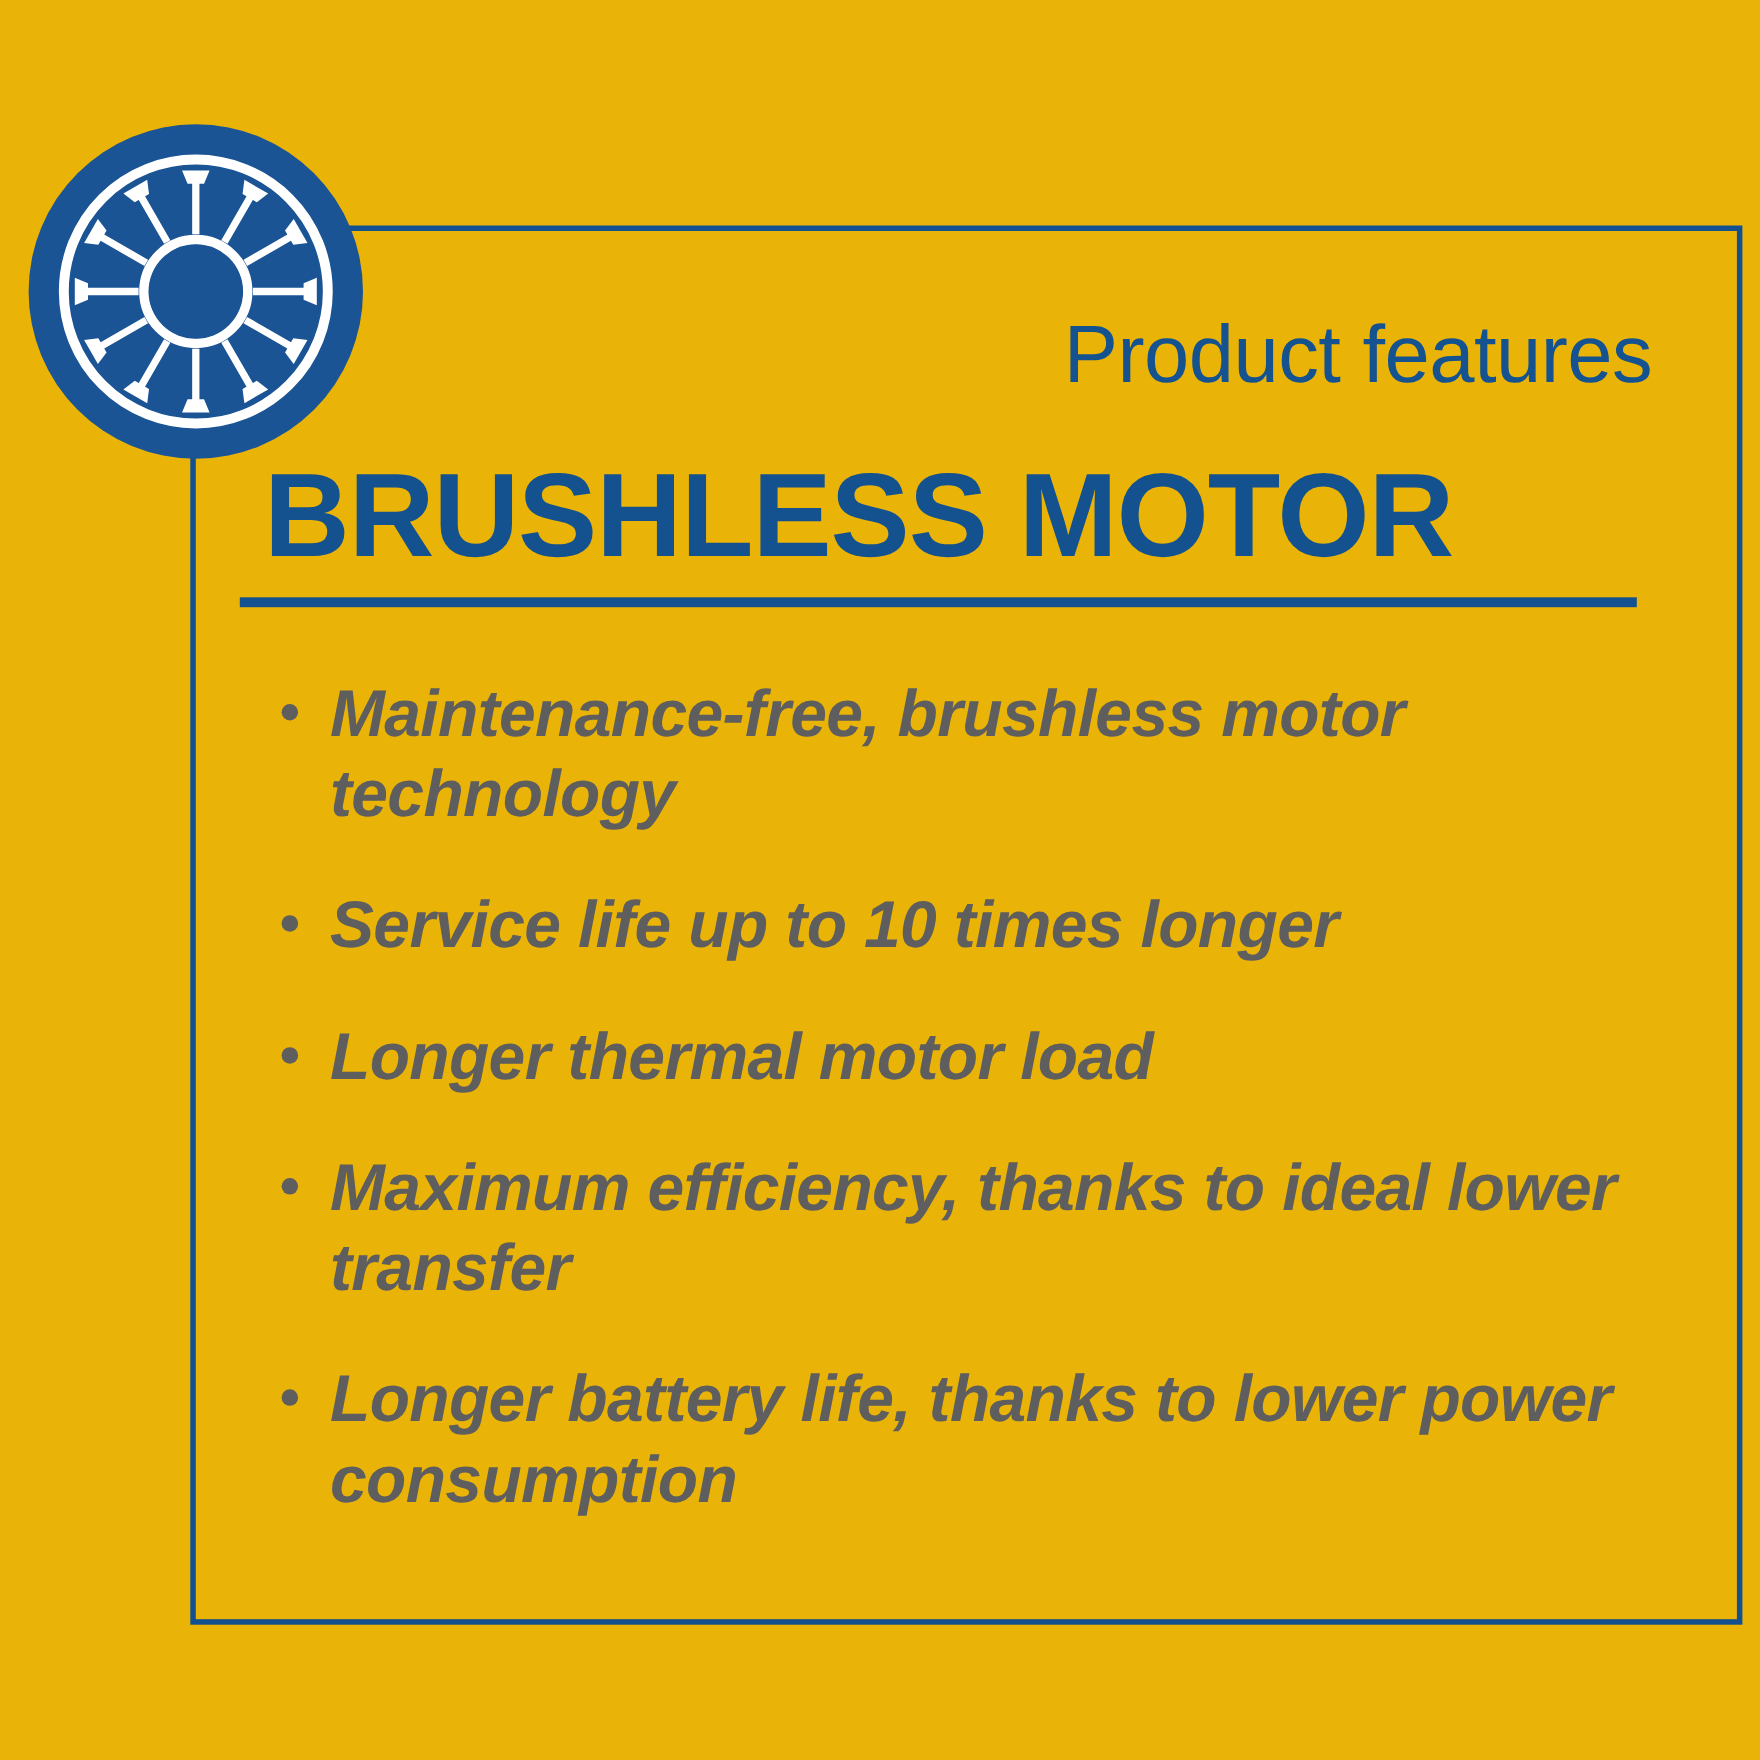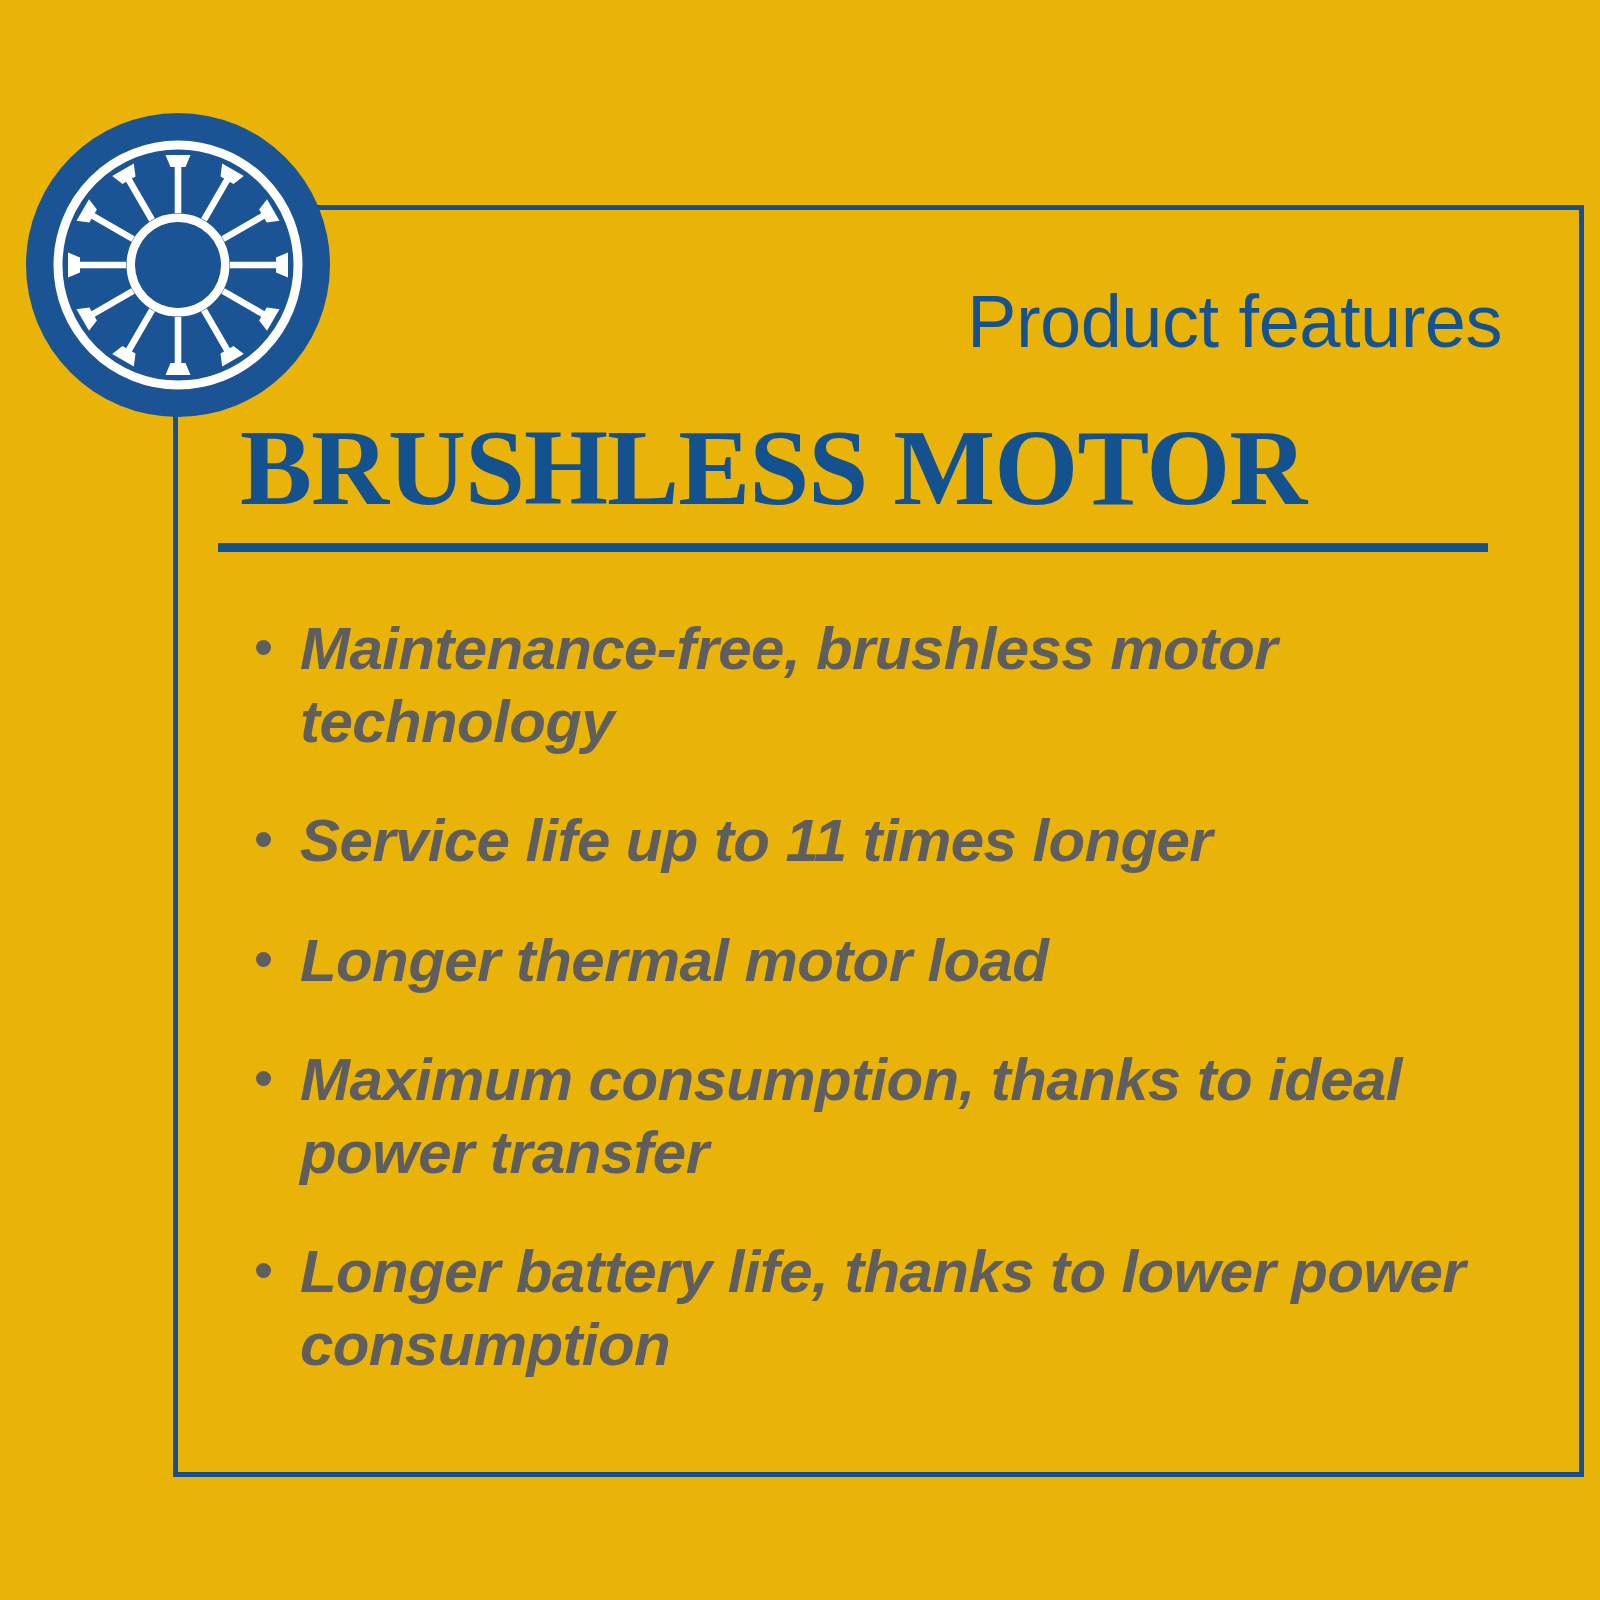--- a/index.html
+++ b/index.html
@@ -68,21 +68,20 @@
     left: 240px;
     top: 412px;
     width: 1260px;
     font-size: 108px;
     line-height: 1.04;
     font-weight: 700;
     color: #14528f;
     letter-spacing: -1px;
     white-space: nowrap;
     z-index: 4;
-    font-family: Liberation Serif, serif;
   }
 
   
   .title-rule {
     position: absolute;
     left: 218px;
     top: 543px;
     width: 1270px;
     height: 9px;
     background: #14528f;
@@ -203,29 +202,29 @@
 
   <div class="title-rule"></div>
 
   <ul class="feature-list">
     <li class="feature-item">
       <span class="feature-bullet"></span>
       <span class="feature-text">Maintenance-free, brushless motor technology</span>
     </li>
     <li class="feature-item">
       <span class="feature-bullet"></span>
-      <span class="feature-text">Service life up to 11 times longer</span>
+      <span class="feature-text">Service life up to 10 times longer</span>
     </li>
     <li class="feature-item">
       <span class="feature-bullet"></span>
       <span class="feature-text">Longer thermal motor load</span>
     </li>
     <li class="feature-item">
       <span class="feature-bullet"></span>
-      <span class="feature-text">Maximum consumption, thanks to ideal power transfer</span>
+      <span class="feature-text">Maximum efficiency, thanks to ideal lower transfer</span>
     </li>
     <li class="feature-item">
       <span class="feature-bullet"></span>
       <span class="feature-text">Longer battery life, thanks to lower power consumption</span>
     </li>
   </ul>
 
 </div>
 
 </body></html>

